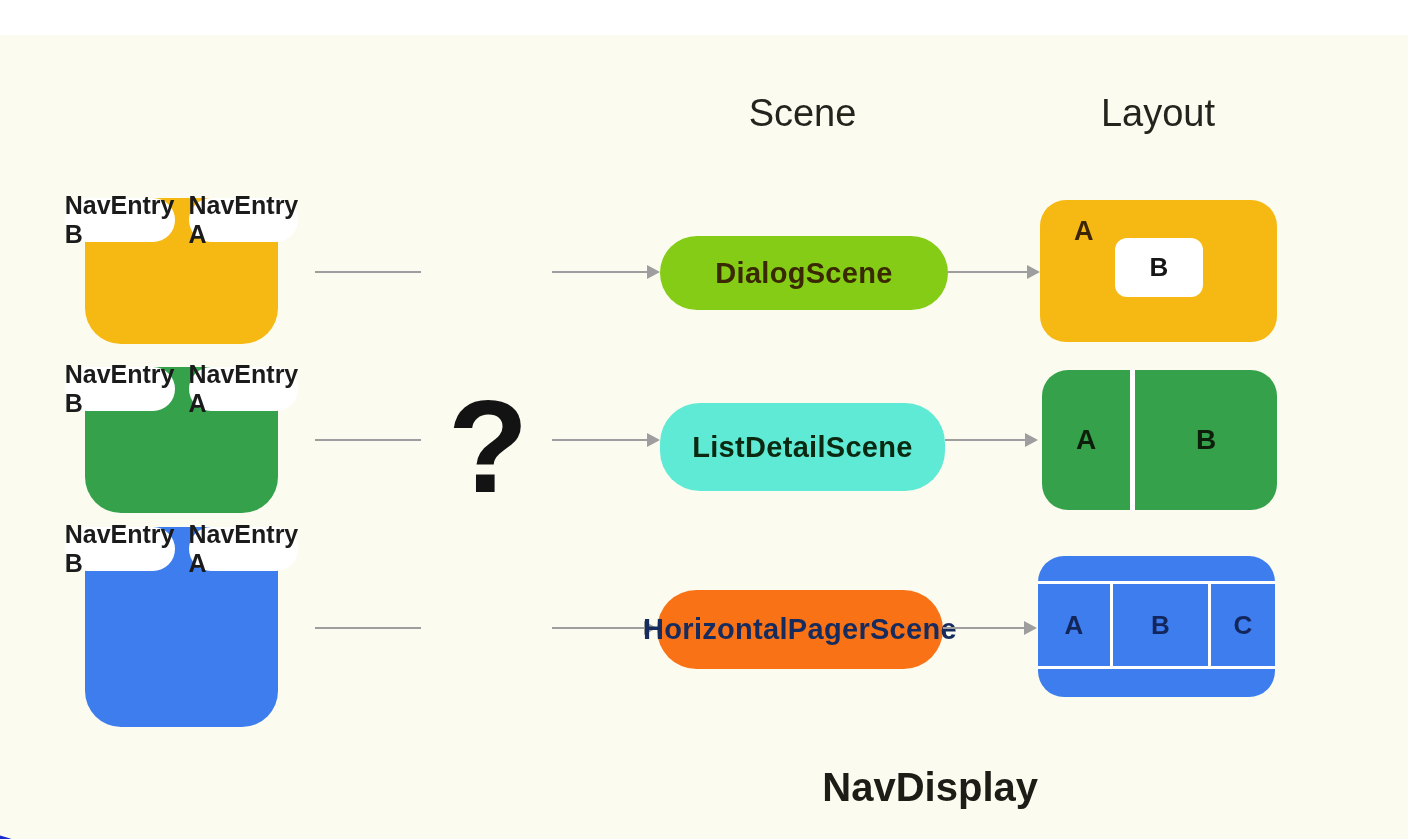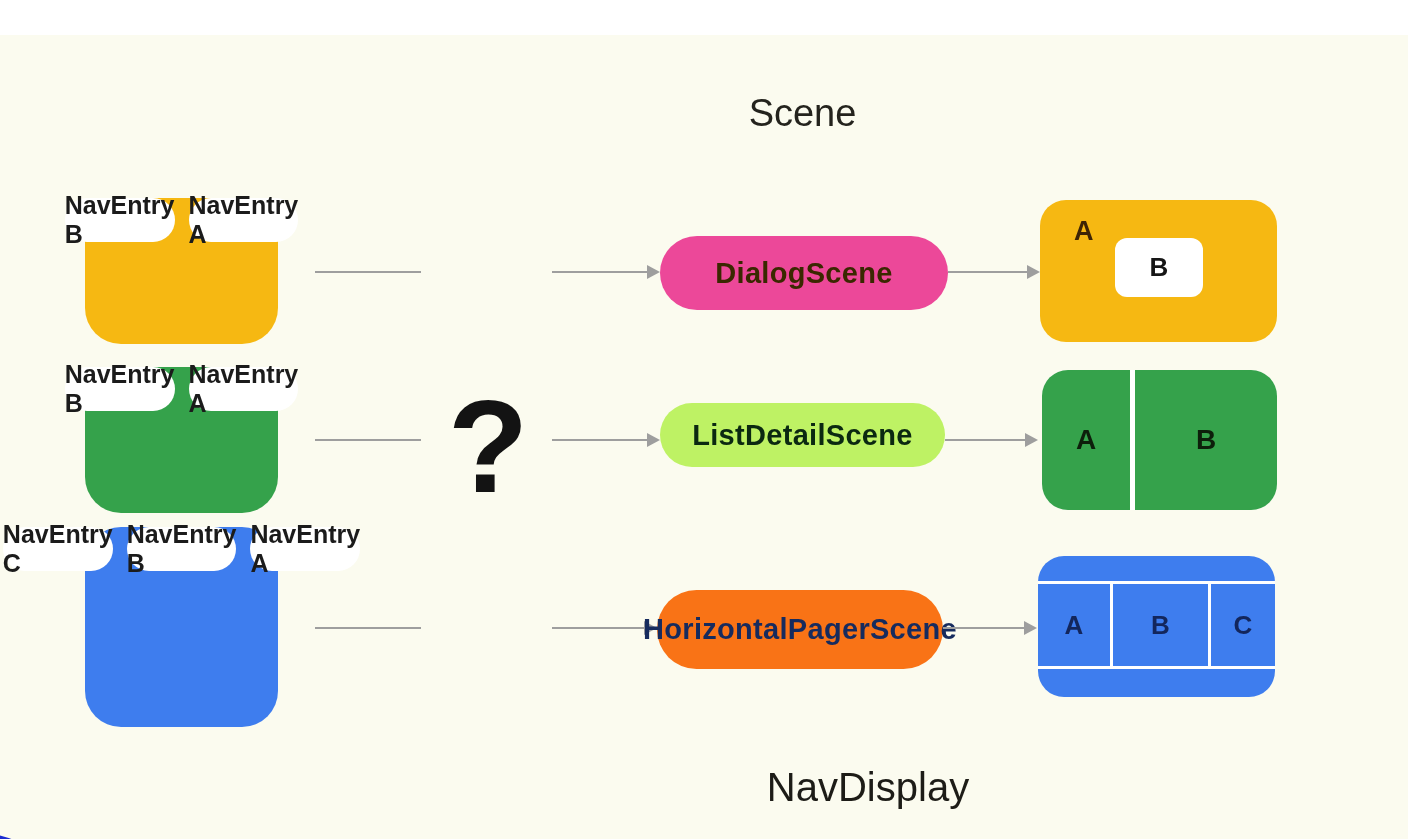--- a/index.html
+++ b/index.html
@@ -39,22 +39,22 @@
   .arr-l2{left:945px;top:404px;width:80px;}
   .arr-l3{left:943px;top:592px;width:81px;}
 
   
   .qmark{position:absolute;left:433px;top:346px;width:110px;text-align:center;
          font-size:132px;line-height:1;font-weight:700;color:#131313;}
 
   
   .scene-pill{position:absolute;display:flex;align-items:center;justify-content:center;
               border-radius:40px;font-size:29px;font-weight:700;letter-spacing:0.3px;}
-  .scene-dialog{left:660px;top:201px;width:288px;height:74px;background:#ec4899;color:#3A2800;}
-  .scene-listdetail{left:660px;top:368px;width:285px;height:64px;background:#bef264;color:#0B2911;}
+  .scene-dialog{left:660px;top:201px;width:288px;height:74px;background:#84cc16;color:#3A2800;}
+  .scene-listdetail{left:660px;top:368px;width:285px;height:88px;background:#5eead4;color:#0B2911;}
   .scene-pager{left:657px;top:555px;width:286px;height:79px;background:#f97316;color:#162B5E;}
 
   
   .layout-dialog{position:absolute;left:1040px;top:165px;width:237px;height:142px;
                  background:#F6B812;border-radius:26px;}
   .layout-dialog .label-a{position:absolute;left:34px;top:16px;font-size:27px;font-weight:600;color:#3D2405;}
   .dialog-box{position:absolute;left:75px;top:38px;width:88px;height:59px;background:#FFFFFF;
               border-radius:12px;display:flex;align-items:center;justify-content:center;
               font-size:26px;font-weight:600;color:#161616;}
 
@@ -68,47 +68,47 @@
   .layout-pager{position:absolute;left:1038px;top:521px;width:237px;height:141px;
                 background:#3E7DEE;border-radius:26px;}
   .pager-strip{position:absolute;left:0;right:0;top:25px;height:88px;box-sizing:border-box;
                border-top:3px solid #FFFFFF;border-bottom:3px solid #FFFFFF;display:flex;}
   .pg-cell{display:flex;align-items:center;justify-content:center;font-size:26px;font-weight:600;color:#13265C;}
   .pg-a{width:72px;}
   .pg-b{width:101px;border-left:3px solid #FFFFFF;border-right:3px solid #FFFFFF;box-sizing:border-box;}
   .pg-c{flex:1;}
 
   
-  .diagram-title{position:absolute;left:698px;top:730px;width:340px;text-align:center;
-                 font-size:40px;font-weight:400;color:#1D1C17;}
+  .diagram-title{position:absolute;left:698px;top:730px;width:340px;text-align:right;
+                 font-size:40px;font-weight:700;color:#1D1C17;}
   .watermark{position:absolute;right:18px;top:782px;font-size:30px;font-weight:700;
              color:#FFFDF8;letter-spacing:1px;
              text-shadow:2px 2px 2px #9A9A94, 0 0 1px #B5B5AF;}
   .corner-circle{position:absolute;left:-152px;top:797px;width:245px;height:245px;
                  border-radius:50%;background:#1B2BD0;}
 </style>
 </head>
 <body>
 
 <div class="canvas">
 
   <div class="col-header hdr-scene">Scene</div>
+  <div class="col-header hdr-layout">Layout</div>
 
   <div class="stack stack-yellow">
     <div class="entry">NavEntry B</div>
     <div class="entry">NavEntry A</div>
   </div>
 
   <div class="stack stack-green">
     <div class="entry">NavEntry B</div>
     <div class="entry">NavEntry A</div>
   </div>
 
   <div class="stack stack-blue">
-    <div class="entry">NavEntry C</div>
     <div class="entry">NavEntry B</div>
     <div class="entry">NavEntry A</div>
   </div>
 
   <div class="line line1"></div>
   <div class="line line2"></div>
   <div class="line line3"></div>
 
   <div class="qmark">?</div>
 

